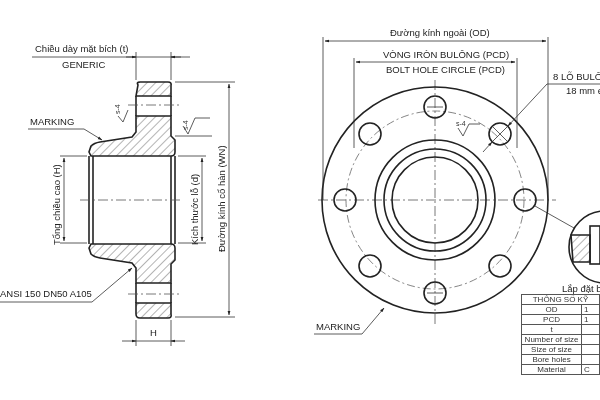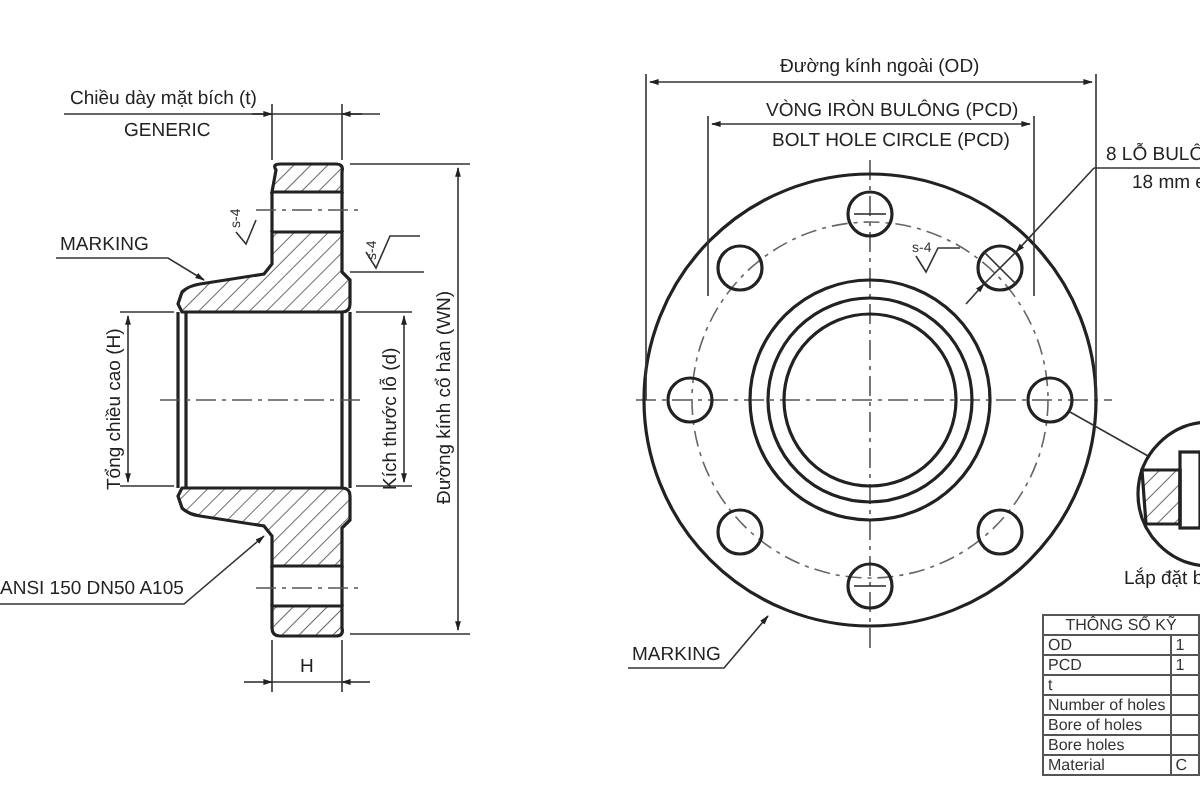--- a/index.html
+++ b/index.html
@@ -5,24 +5,24 @@
   html, body { margin: 0; padding: 0; background: #ffffff; }
   body { width: 600px; height: 400px; overflow: hidden; position: relative; font-family: "Liberation Sans", sans-serif; }
   svg { position: absolute; left: 0; top: 0; }
   .ln { stroke: #222; fill: none; stroke-width: 1.6; }
   .thin { stroke: #333; fill: none; stroke-width: 0.8; }
   .center { stroke: #555; fill: none; stroke-width: 0.8; stroke-dasharray: 10 3 2 3; }
   .pcd { stroke: #666; fill: none; stroke-width: 0.8; stroke-dasharray: 8 3 2 3; }
   .hatch { fill: url(#hatch); stroke: #222; stroke-width: 1.6; }
   .txt { font-family: "Liberation Sans", sans-serif; font-size: 9.5px; fill: #222; }
   .txt-sm { font-family: "Liberation Sans", sans-serif; font-size: 7px; fill: #333; }
-  .tbl { position: absolute; left: 521px; top: 307px; border-collapse: collapse; font-family: "Liberation Sans", sans-serif; font-size: 8px; color: #333; padding-left: 48px; }
+  .tbl { position: absolute; left: 521px; top: 294px; border-collapse: collapse; font-family: "Liberation Sans", sans-serif; font-size: 8px; color: #333; padding-left: 48px; }
   .tbl td { border: 1px solid #555; padding: 0 2px; height: 9px; line-height: 9px; white-space: nowrap; }
   .tbl .hdr { text-align: center; }
-  .tbl .c1 { width: 58px; }
+  .tbl .c1 { width: 58px; text-align: center; }
   .tbl .c2 { width: 30px; }
 </style>
 </head>
 <body>
 
 <svg width="600" height="400" viewBox="0 0 600 400">
   <defs>
     <pattern id="hatch" patternUnits="userSpaceOnUse" width="6" height="6" patternTransform="rotate(45)">
       <rect width="6" height="6" fill="#fff"></rect>
       <line x1="0" y1="0" x2="0" y2="6" stroke="#444" stroke-width="0.8"></line>
@@ -172,25 +172,25 @@
   </tr>
   <tr>
     <td class="c1">PCD</td>
     <td class="c2">1</td>
   </tr>
   <tr>
     <td class="c1">t</td>
     <td class="c2"></td>
   </tr>
   <tr>
-    <td class="c1">Number of holes</td>
-    <td class="c2"></td>
-  </tr>
-  <tr>
-    <td class="c1">Bore of holes</td>
+    <td class="c1">Number of size</td>
+    <td class="c2"></td>
+  </tr>
+  <tr>
+    <td class="c1">Size of size</td>
     <td class="c2"></td>
   </tr>
   <tr>
     <td class="c1">Bore holes</td>
     <td class="c2"></td>
   </tr>
   <tr>
     <td class="c1">Material</td>
     <td class="c2">C</td>
   </tr>

